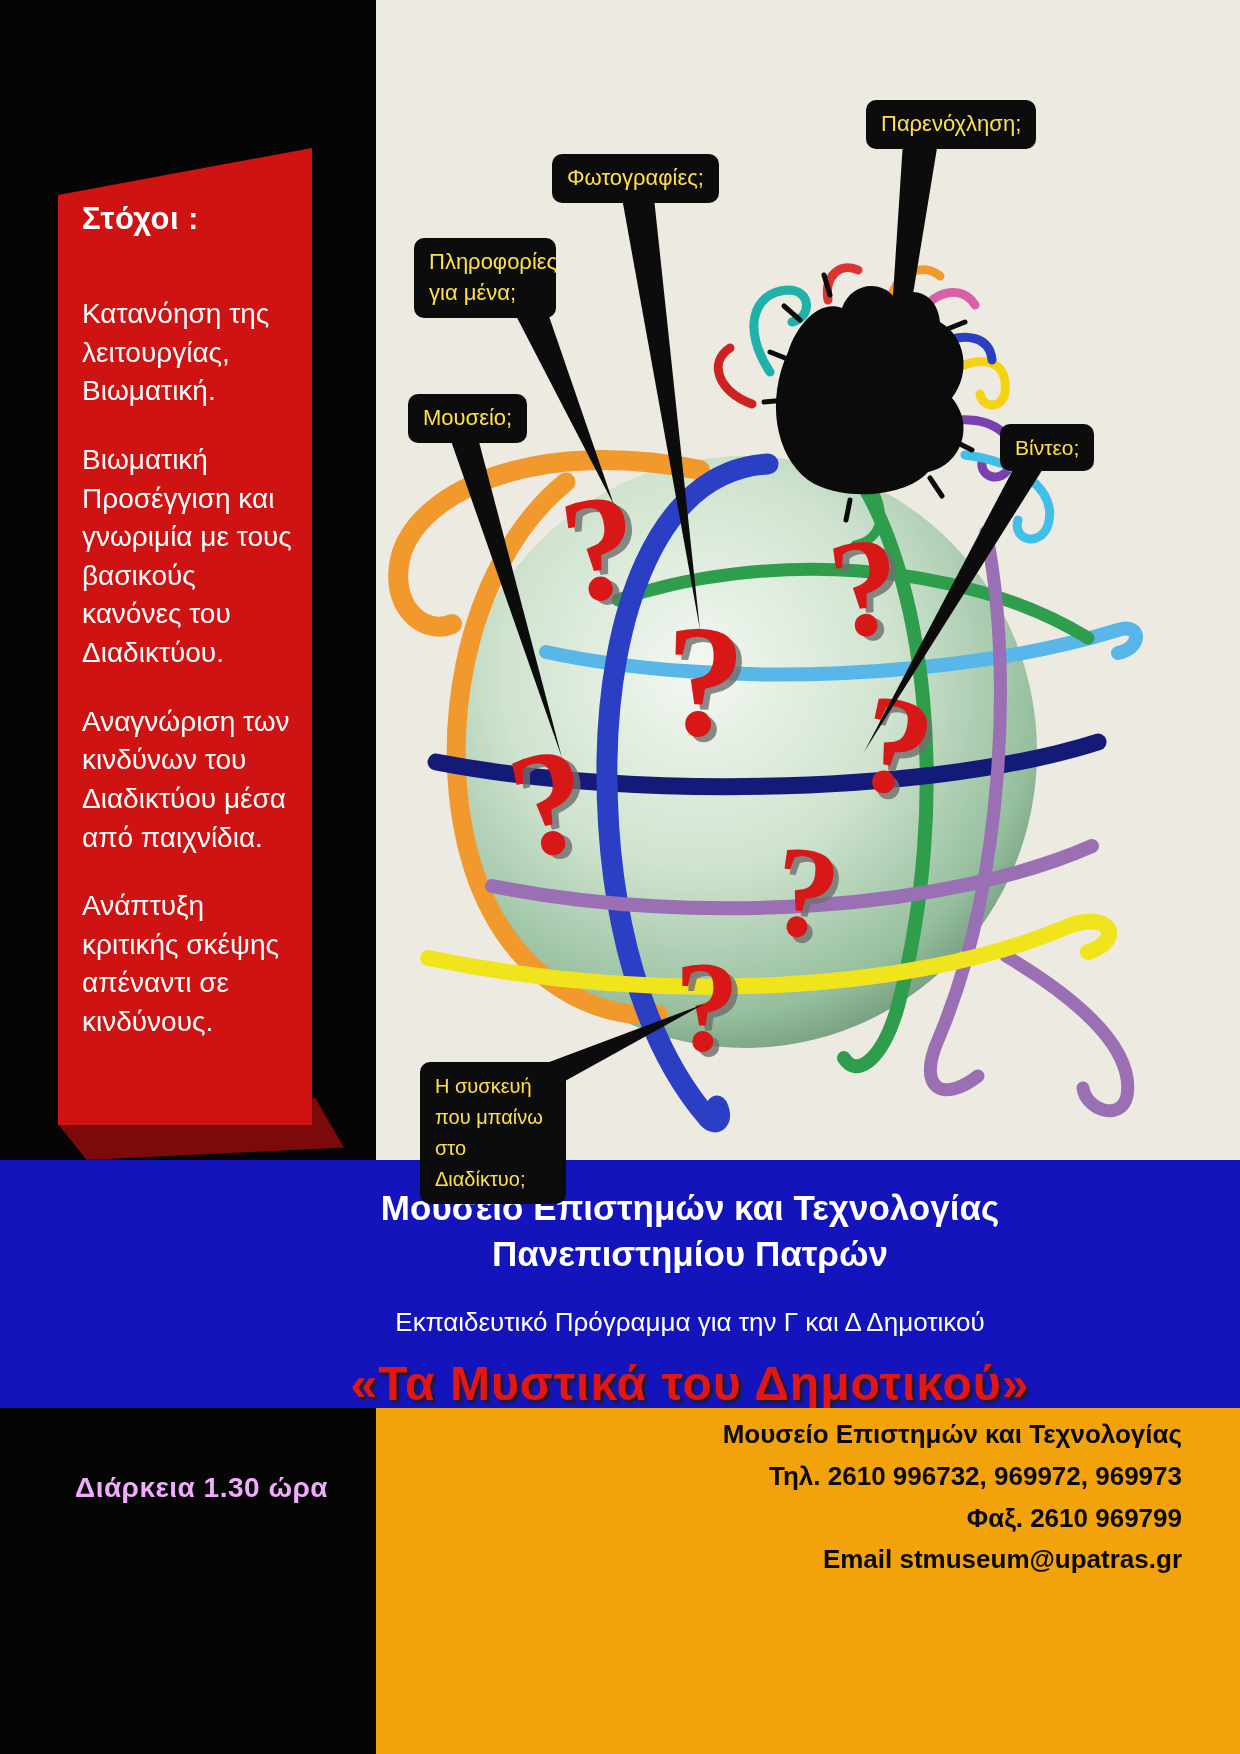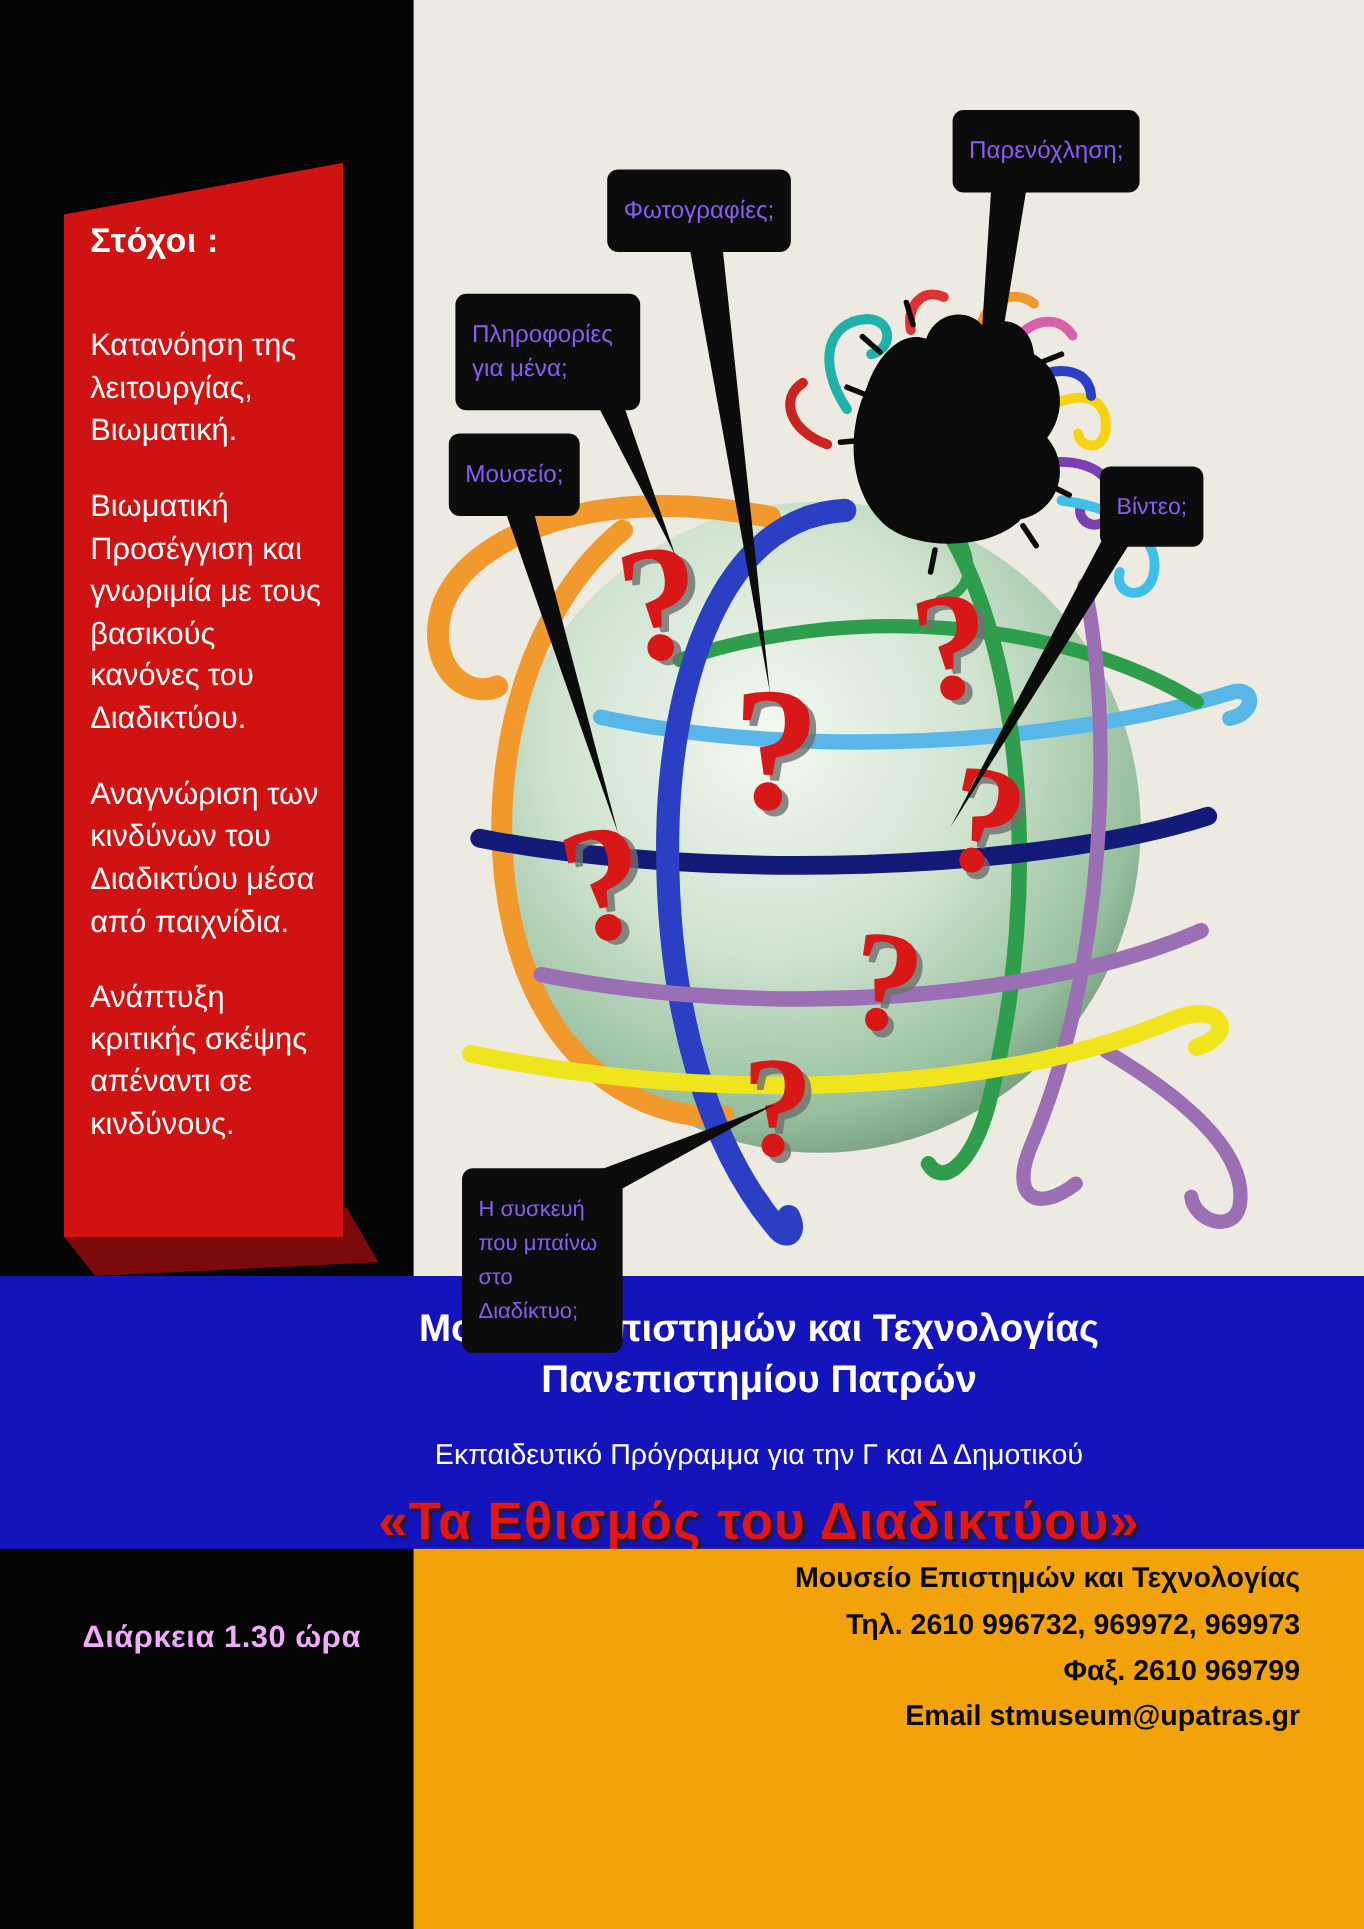--- a/index.html
+++ b/index.html
@@ -16,24 +16,24 @@
   .ribbon { position:absolute; left:58px; top:143px; width:254px; height:982px;
     background:var(--ribbon-red,#ce1312); clip-path:polygon(0 5.3%, 100% 0.5%, 100% 100%, 0 100%);
     z-index:2; padding:58px 12px 0 24px; color:#ffffff; }
   .rib-heading { font-size:31px; font-weight:bold; letter-spacing:.5px; margin-bottom:58px; }
   .obj { font-size:28px; line-height:1.38; margin-bottom:30px; }
 
   
   .tails-svg { position:absolute; left:0; top:0; z-index:4; pointer-events:none; }
 
   
-  .bubble { position:absolute; z-index:5; background:var(--bubble-black,#0c0c0c); color:#8b5cf6;
-    border-radius:10px; font-size:22px; line-height:1.4; padding:22px 15px; }
+  .bubble { position:absolute; z-index:5; background:var(--bubble-black,#0c0c0c); color:#fde047;
+    border-radius:10px; font-size:22px; line-height:1.4; padding:9px 15px; }
   .nowrap { white-space:nowrap; }
-  .b-info   { left:414px; top:238px; width:168px;margin-top:29px; }
+  .b-info   { left:414px; top:238px; width:142px; }
   .b-photos { left:552px; top:154px; }
   .b-harass { left:866px; top:100px; }
   .b-addict { left:408px; top:394px; }
   .b-video  { left:1000px; top:424px; font-size:21px; }
   .b-device { left:420px; top:1062px; width:146px; font-size:20px; line-height:1.55; }
 
   
   .blue-band { position:absolute; left:0; top:1160px; width:1240px; height:248px;
     background:var(--blue-band,#1414bc); color:#ffffff; z-index:3; }
   .band-inner { position:absolute; left:150px; top:0; width:1080px; text-align:center; }
@@ -173,21 +173,21 @@
   <div class="bubble b-info">Πληροφορίες για μένα;</div>
   <div class="bubble b-addict nowrap">Μουσείο;</div>
   <div class="bubble b-video nowrap">Βίντεο;</div>
   <div class="bubble b-device">Η συσκευή που μπαίνω  στο Διαδίκτυο;</div>
 
   <div class="blue-band">
     <div class="band-inner">
       <div class="band-line-lg band-line-1">Μουσείο  Επιστημών και Τεχνολογίας</div>
       <div class="band-line-lg band-line-2">Πανεπιστημίου Πατρών</div>
       <div class="band-subtitle">Εκπαιδευτικό Πρόγραμμα για την Γ και Δ Δημοτικού</div>
-      <div class="band-title">«Τα Εθισμός του Διαδικτύου»</div>
+      <div class="band-title">«Τα Μυστικά του Δημοτικού»</div>
     </div>
   </div>
 
   <div class="duration">Διάρκεια  1.30 ώρα</div>
   <div class="footer-orange">
     <div class="contact-line">Μουσείο Επιστημών και Τεχνολογίας</div>
     <div class="contact-line">Τηλ. 2610 996732, 969972, 969973</div>
     <div class="contact-line">Φαξ. 2610 969799</div>
     <div class="contact-line">Email stmuseum@upatras.gr</div>
   </div>

